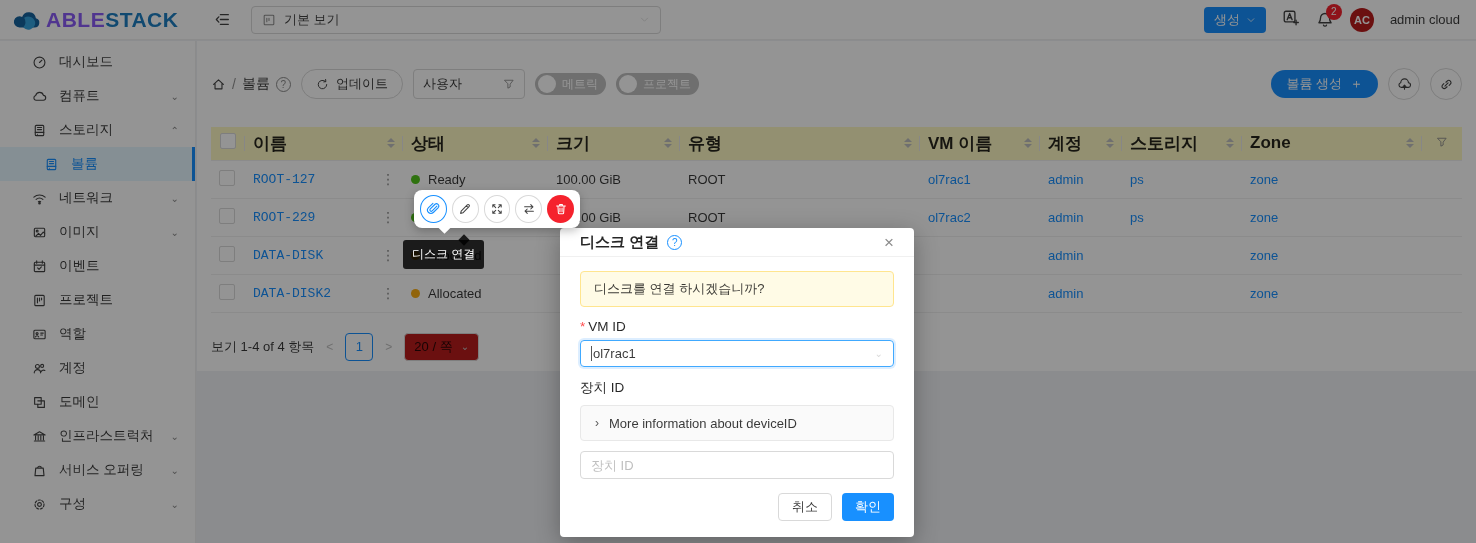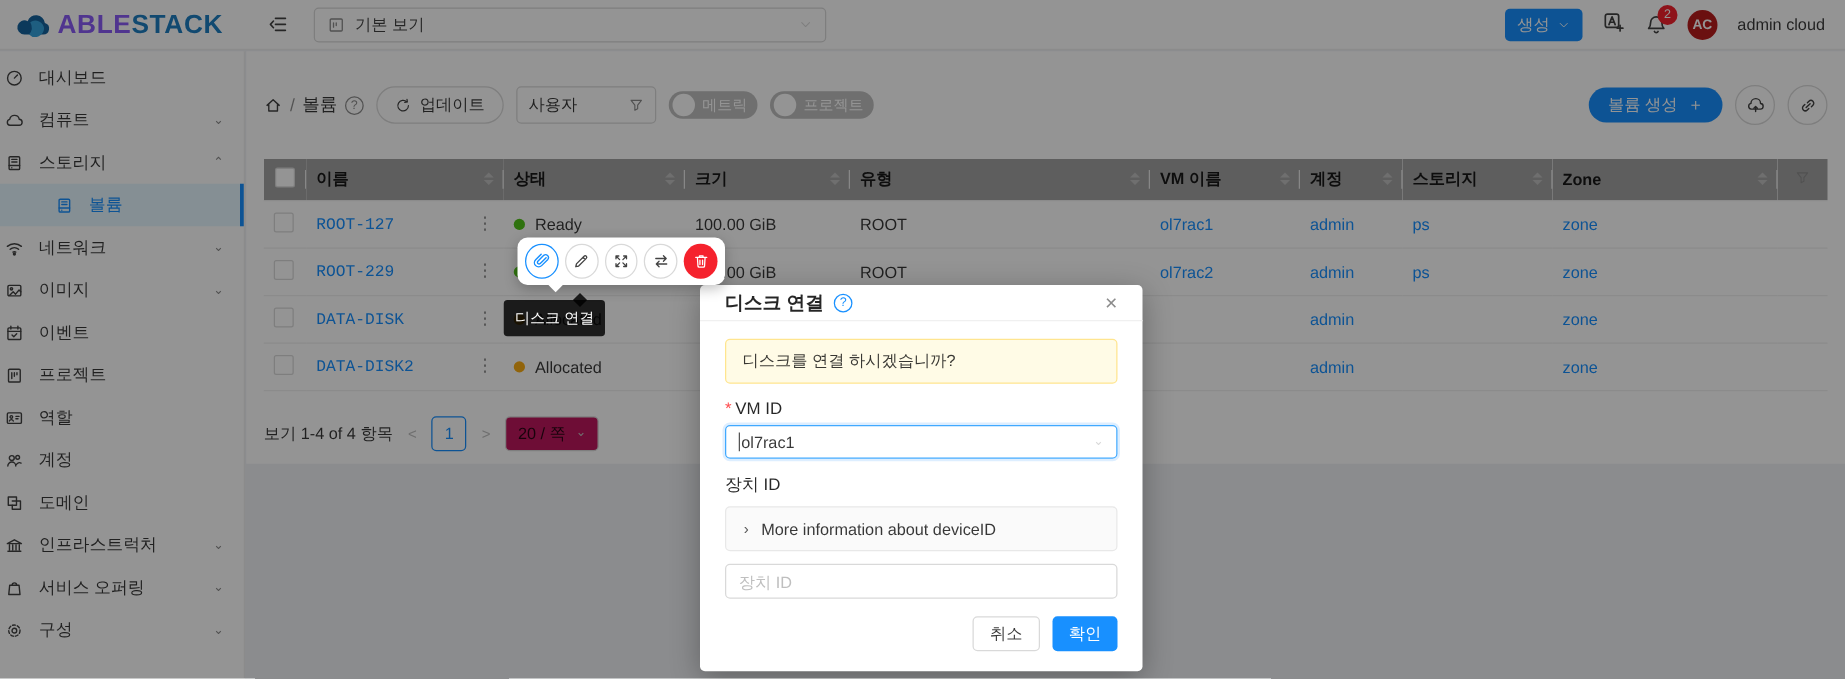--- a/index.html
+++ b/index.html
@@ -17,21 +17,21 @@
   .view-select .grow { flex:1; }
   .header-right { margin-left:auto; display:flex; align-items:center; gap:16px; padding-right:16px; }
   .create-btn { height:26px; background:#1890ff; color:#fff; border:none; border-radius:4px; padding:0 10px; font-size:13px; display:flex; align-items:center; gap:6px; cursor:pointer; }
   .bell-wrap { position:relative; display:flex; }
   .badge { position:absolute; top:-7px; left:10px; min-width:16px; height:16px; background:#f5222d; color:#fff; border-radius:8px; font-size:10px; display:flex; align-items:center; justify-content:center; padding:0 4px; }
   .avatar { width:24px; height:24px; border-radius:50%; background:#b91c1c; color:#fff; font-size:11px; font-weight:bold; display:flex; align-items:center; justify-content:center; }
   .user-name { font-size:13px; color:rgba(0,0,0,.78); }
 
   
   .sidebar { position:absolute; top:41px; left:0; bottom:0; width:196px; background:#fff; border-right:1px solid #f0f0f0; padding-top:4px; z-index:1; }
-  .side-item { height:34px; display:flex; align-items:center; gap:12px; padding:0 16px 0 4px; color:rgba(0,0,0,.78); cursor:pointer; font-size:13.5px; }
+  .side-item { height:34px; display:flex; align-items:center; gap:12px; padding:0 16px 0 32px; color:rgba(0,0,0,.78); cursor:pointer; font-size:13.5px; }
   .side-item .lbl { flex:1; }
   .side-item.child { padding-left:44px; }
   .side-item.selected { background:#e6f7ff; color:#1890ff; border-right:3px solid #1890ff; }
   .side-item.selected svg { stroke:#1890ff; }
   .side-item svg { stroke:#434343; }
   .chev { color:#8c8c8c; font-size:10px; }
 
   
   .main { position:absolute; top:41px; left:197px; right:0; bottom:0; background:#f0f2f5; }
   .content-card { background:#fff; padding-bottom:10px; }
@@ -48,40 +48,40 @@
   .primary-pill { height:28px; background:#1890ff; border:none; color:#fff; border-radius:16px; padding:0 15px; font-size:13px; display:flex; align-items:center; gap:8px; cursor:pointer; }
   .circle-btn { width:32px; height:32px; border-radius:50%; border:1px solid #d9d9d9; background:#fff; display:flex; align-items:center; justify-content:center; cursor:pointer; }
   .search-box { width:458px; height:32px; border:1px solid #d9d9d9; border-radius:4px; background:#fff; display:flex; align-items:stretch; overflow:hidden; }
   .search-prefix { width:36px; display:flex; align-items:center; justify-content:center; border-right:1px solid #f0f0f0; }
   .search-box input { flex:1; border:none; outline:none; padding:0 10px; font-size:13px; font-family:inherit; color:rgba(0,0,0,.78); }
   .search-box input::placeholder { color:#bfbfbf; }
   .search-suffix { width:38px; display:flex; align-items:center; justify-content:center; border-left:1px solid #f0f0f0; cursor:pointer; }
 
   
   table { border-collapse:collapse; table-layout:fixed; width:1251px; margin:0 14px; }
-  th { background:#a3a3a3; height:33px; text-align:center; font-size:13px; font-weight:bold; color:rgba(0,0,0,.85); padding:0 8px; position:relative; border-bottom:1px solid #f0f0f0; cursor:pointer; }
+  th { background:#fef9c3; height:33px; text-align:center; font-size:17px; font-weight:bold; color:rgba(0,0,0,.85); padding:0 8px; position:relative; border-bottom:1px solid #f0f0f0; cursor:pointer; }
   th:not(:last-child)::after { content:""; position:absolute; right:0; top:9px; height:15px; width:1px; background:#e8e8e8; }
   th .th-inner { display:flex; align-items:center; justify-content:space-between; gap:4px; }
   td { height:38px; padding:0 8px; border-bottom:1px solid #f0f0f0; font-size:13px; color:rgba(0,0,0,.78); }
   .sorter { display:inline-flex; flex-direction:column; gap:2px; }
   .caret-up { width:0; height:0; border-left:4px solid transparent; border-right:4px solid transparent; border-bottom:4px solid #bfbfbf; }
   .caret-down { width:0; height:0; border-left:4px solid transparent; border-right:4px solid transparent; border-top:4px solid #bfbfbf; }
   .cbx { width:16px; height:16px; border:1px solid #d9d9d9; border-radius:2px; background:#fff; display:inline-block; cursor:pointer; }
   a.cell-link { color:#1890ff; text-decoration:none; cursor:pointer; }
   .name-cell { display:flex; align-items:center; justify-content:space-between;font-family:Liberation Mono, monospace; }
   .more-dots { color:#8c8c8c; cursor:pointer; font-size:14px; letter-spacing:0; }
   .status { display:flex; align-items:center; gap:8px; }
   .dot { width:9px; height:9px; border-radius:50%; display:inline-block; }
   .dot.green { background:#52c41a; } .dot.orange { background:#faad14; }
 
   
   .pager { display:flex; align-items:center; gap:8px; margin:20px 14px 0; font-size:13px; color:rgba(0,0,0,.78); }
   .pg-arrow { color:#bfbfbf; padding:0 4px; cursor:pointer; font-size:12px; }
   .pg-num { min-width:28px; height:28px; border:1px solid #1890ff; color:#1890ff; border-radius:4px; display:flex; align-items:center; justify-content:center; cursor:pointer; background:#fff; }
-  .pg-size { height:28px; border:1px solid #d9d9d9; border-radius:4px; background:#be185d; display:flex; align-items:center; gap:8px; padding:0 9px; cursor:pointer; }
+  .pg-size { height:28px; border:1px solid #d9d9d9; border-radius:4px; background:#b91c1c; display:flex; align-items:center; gap:8px; padding:0 9px; cursor:pointer; }
   .pg-size .cv { color:#bfbfbf; font-size:10px; }
 
   
   .mask { position:absolute; inset:0; background:rgba(0,0,0,.42); z-index:5; }
 
   
   .action-popup { position:absolute; left:414px; top:190px; width:166px; height:38px; background:#fff; border-radius:8px; box-shadow:0 3px 10px rgba(0,0,0,.25); display:flex; align-items:center; gap:5px; padding:0 6px; z-index:8; }
   .action-popup::after { content:""; position:absolute; left:26px; bottom:-4px; width:9px; height:9px; background:#fff; transform:rotate(45deg); }
   .act-btn { width:28px; height:28px; border-radius:50%; border:1px solid #d9d9d9; background:#fff; display:flex; align-items:center; justify-content:center; cursor:pointer; }
   .act-btn.accent { border-color:#1890ff; }

